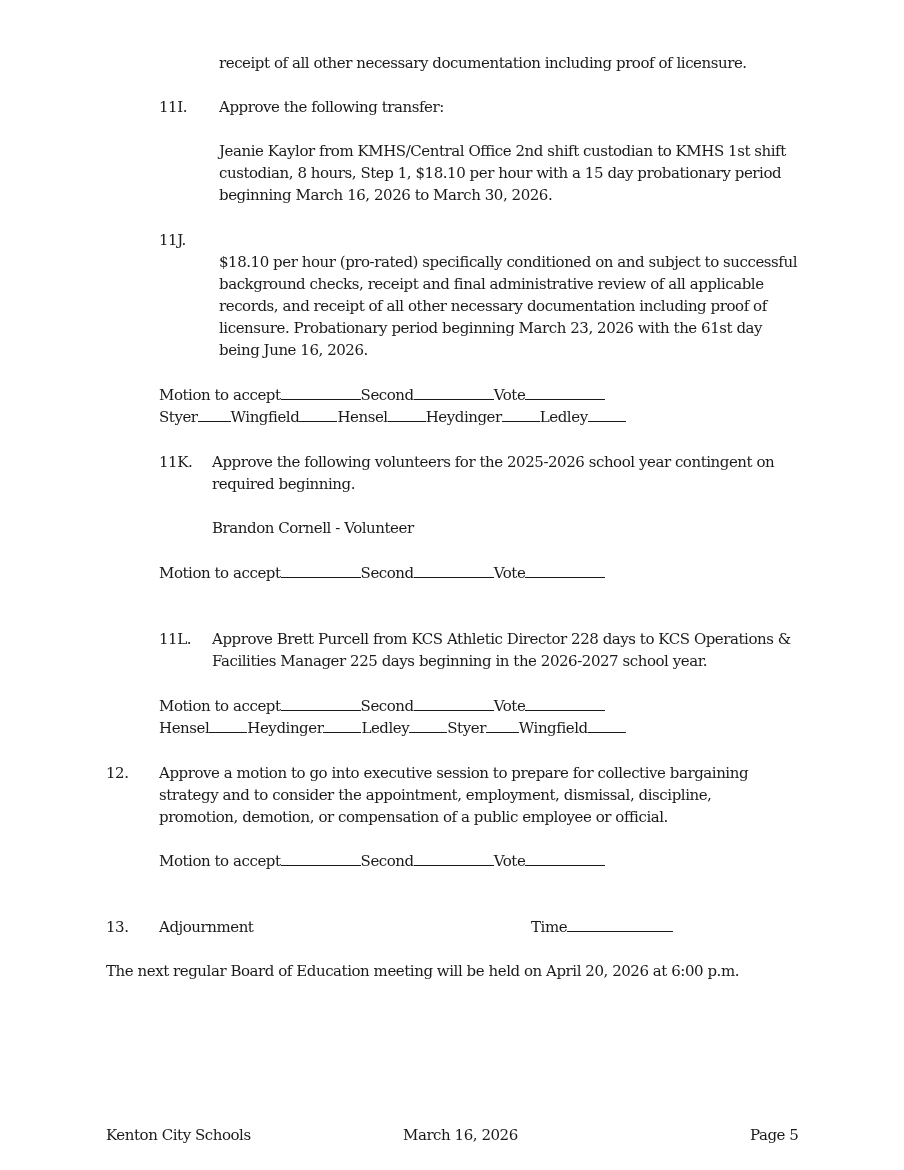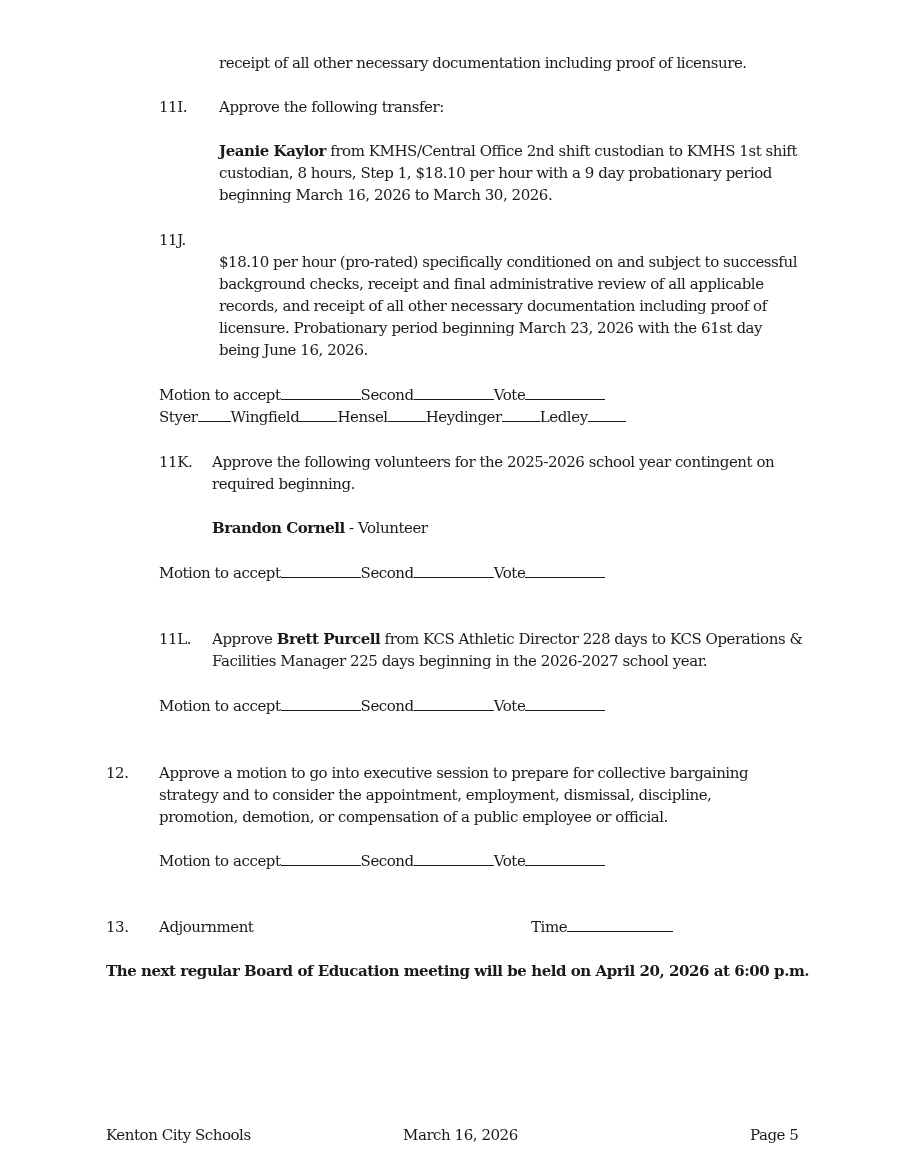--- a/index.html
+++ b/index.html
@@ -6,35 +6,35 @@
   body {
     width: 904px; height: 1170px; position: relative; overflow: hidden;
     font-family: "DejaVu Serif", "Liberation Serif", serif;
     color: #1a1a1a;
   }
   .page { position: absolute; left: 0; top: 0; width: 904px; height: 884px; }
   .line {
     position: absolute; white-space: nowrap;
     font-size: 15px; line-height: 22px; letter-spacing: -0.45px;
   }
-  .b { font-weight: bold; }
+  .b { font-weight: normal; }
   .u { display: inline-block; border-bottom: 1px solid #1a1a1a; height: 15px; vertical-align: baseline; }
   .u4 { width: 33px; } .u5 { width: 38px; } .u10 { width: 80px; } .u13 { width: 106px; }
 </style>
 </head>
 <body>
 
 <div class="page">
 
   <div class="line" style="left:219px;top:52px">receipt of all other necessary documentation including proof of licensure.</div>
 
   <div class="line" style="left:159px;top:96px">11I.</div>
   <div class="line" style="left:219px;top:96px">Approve the following transfer:</div>
   <div class="line" style="left:219px;top:140px"><span class="b">Jeanie Kaylor</span><span> from KMHS/Central Office 2nd shift custodian to KMHS 1st shift</span></div>
-  <div class="line" style="left:219px;top:162px">custodian, 8 hours, Step 1, $18.10 per hour with a 9 day probationary period</div>
+  <div class="line" style="left:219px;top:162px">custodian, 8 hours, Step 1, $18.10 per hour with a 15 day probationary period</div>
   <div class="line" style="left:219px;top:184px">beginning March 16, 2026 to March 30, 2026.</div>
 
   <div class="line" style="left:159px;top:229px">11J.</div>
   <div class="line" style="left:219px;top:251px">$18.10 per hour (pro-rated) specifically conditioned on and subject to successful</div>
   <div class="line" style="left:219px;top:273px">background checks, receipt and final administrative review of all applicable</div>
   <div class="line" style="left:219px;top:295px">records, and receipt of all other necessary documentation including proof of</div>
   <div class="line" style="left:219px;top:317px">licensure.  Probationary period beginning March 23, 2026 with the 61st day</div>
   <div class="line" style="left:219px;top:339px">being June 16, 2026.</div>
 
   <div class="line" style="left:159px;top:384px"><span>Motion to accept</span><span class="u u10"></span><span>Second</span><span class="u u10"></span><span>Vote</span><span class="u u10"></span></div>
@@ -45,20 +45,21 @@
   <div class="line" style="left:212px;top:473px">required beginning.</div>
   <div class="line" style="left:212px;top:517px"><span class="b">Brandon Cornell</span><span> - Volunteer</span></div>
 
   <div class="line" style="left:159px;top:562px"><span>Motion to accept</span><span class="u u10"></span><span>Second</span><span class="u u10"></span><span>Vote</span><span class="u u10"></span></div>
 
   <div class="line" style="left:159px;top:628px">11L.</div>
   <div class="line" style="left:212px;top:628px"><span>Approve </span><span class="b">Brett Purcell</span><span> from KCS Athletic Director 228 days to KCS Operations &amp;</span></div>
   <div class="line" style="left:212px;top:650px">Facilities Manager 225 days beginning in the 2026-2027 school year.</div>
 
   <div class="line" style="left:159px;top:695px"><span>Motion to accept</span><span class="u u10"></span><span>Second</span><span class="u u10"></span><span>Vote</span><span class="u u10"></span></div>
+  <div class="line" style="left:159px;top:717px"><span>Hensel</span><span class="u u5"></span><span>Heydinger</span><span class="u u5"></span><span>Ledley</span><span class="u u5"></span><span>Styer</span><span class="u u4"></span><span>Wingfield</span><span class="u u5"></span></div>
 
   <div class="line" style="left:106px;top:762px">12.</div>
   <div class="line" style="left:159px;top:762px">Approve a motion to go into executive session to prepare for collective bargaining</div>
   <div class="line" style="left:159px;top:784px">strategy and to consider the appointment, employment, dismissal, discipline,</div>
   <div class="line" style="left:159px;top:806px">promotion, demotion, or compensation of a public employee or official.</div>
 
   <div class="line" style="left:159px;top:850px"><span>Motion to accept</span><span class="u u10"></span><span>Second</span><span class="u u10"></span><span>Vote</span><span class="u u10"></span></div>
 
   <div class="line" style="left:106px;top:916px">13.</div>
   <div class="line" style="left:159px;top:916px">Adjournment</div>

